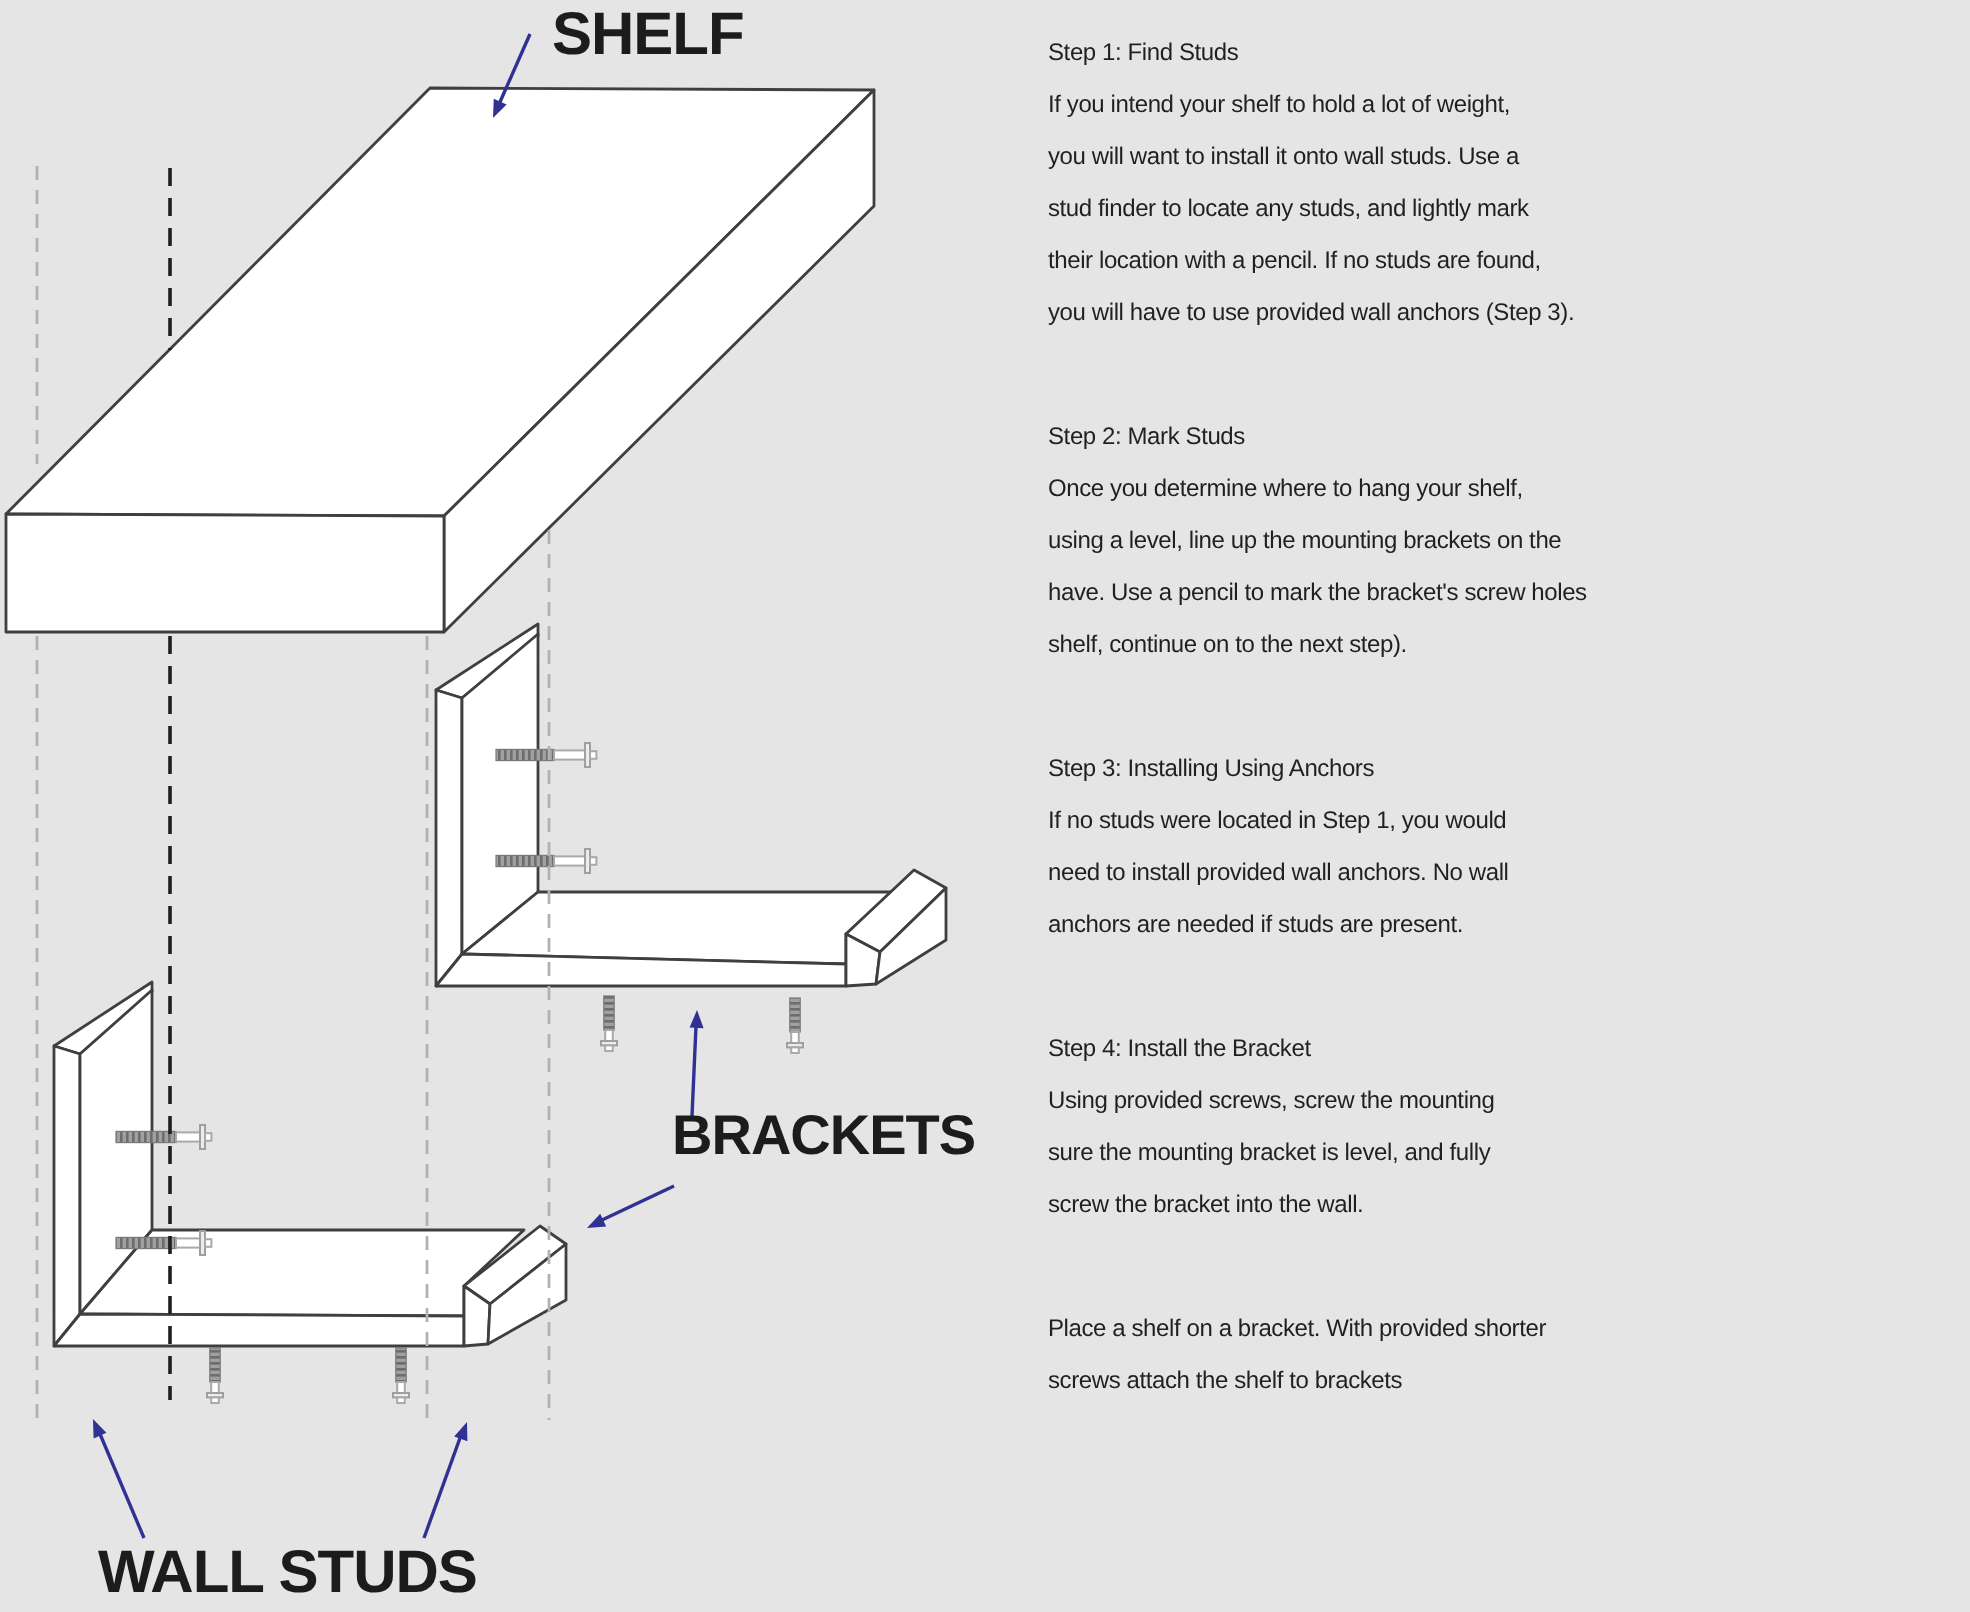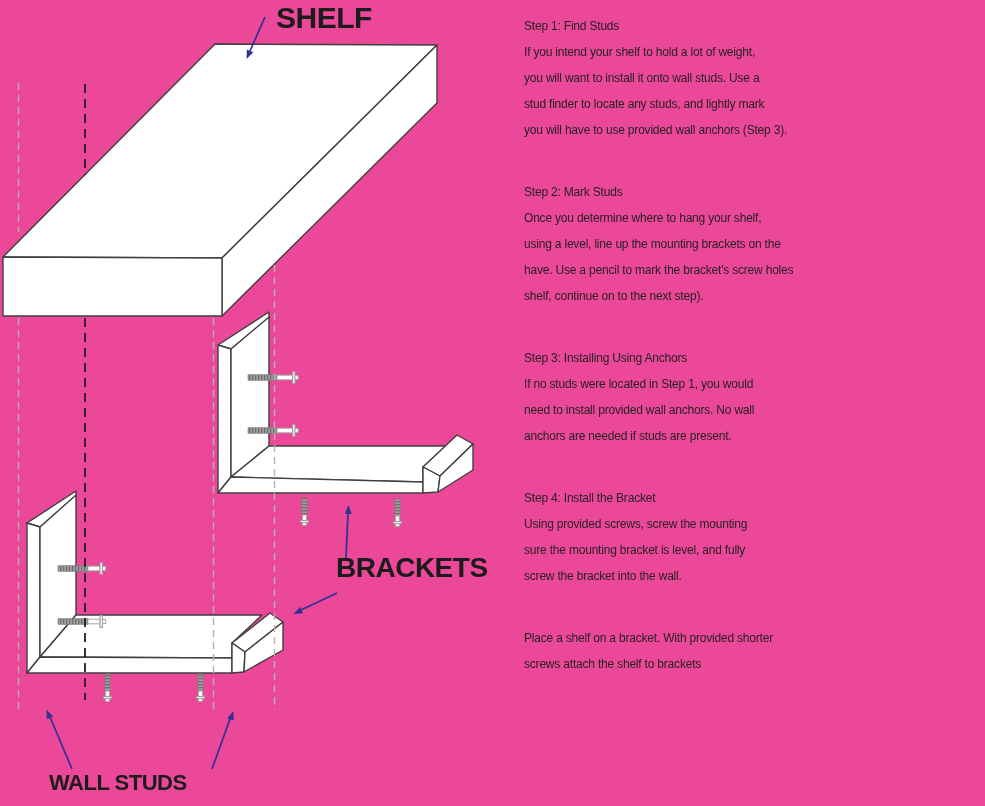--- a/index.html
+++ b/index.html
@@ -1,39 +1,39 @@
 <!DOCTYPE html>
 <html style="--c-arrow: #2f3193; --c-line: #3f3f3f; --c-text: #231f20; --c-dash-gray: #b2b2b2; --c-dash-black: #1e1e1e;"><head>
 <meta charset="utf-8">
 <style>
   :root{
     --c-arrow:#2f3193; --c-line:#3f3f3f; --c-text:#231f20;
     --c-dash-gray:#b2b2b2; --c-dash-black:#1e1e1e;
   }
   html,body{margin:0;padding:0;background:#fff;}
   .canvas{
-    position:relative; width:985px; height:806px; background:#ec4899;
+    position:relative; width:985px; height:806px; background:#e5e5e5;
     overflow:hidden; font-family:"Liberation Sans", sans-serif;
   }
   svg.diagram{position:absolute; left:0; top:0;}
   .ln polygon{fill:#fff; stroke:var(--c-line); stroke-width:1.4; stroke-linejoin:round;}
   .dash-gray line{stroke:var(--c-dash-gray); stroke-width:1.4; stroke-dasharray:7 5;}
   .dash-black line{stroke:var(--c-dash-black); stroke-width:1.8; stroke-dasharray:9 6;}
   .arr line{stroke:var(--c-arrow); stroke-width:1.7;}
   .arr polygon{fill:var(--c-arrow); stroke:none;}
   .screw-dark{stroke:#7a7a7a; stroke-width:.6;}
   .screw-light{fill:#fff; stroke:#a9a9a9; stroke-width:1;}
   .screw-flange{fill:#ececec; stroke:#9f9f9f; stroke-width:1;}
   .dlabel{
     position:absolute; font-weight:600; color:#1c1c1c;
     letter-spacing:-0.5px; line-height:1; white-space:nowrap;
   }
   #lbl-shelf{left:276px; top:3px; font-size:30px;}
   #lbl-brackets{left:336px; top:554px; font-size:28px;}
-  #lbl-wallstuds{left:49px; top:772px; font-size:22px;}
+  #lbl-wallstuds{left:49px; top:772px; font-size:30px;}
   .steps{position:absolute; left:524px; top:13px; width:461px; color:var(--c-text);}
   .step{margin-bottom:36px;}
   .step-title,.step-line{
     font-size:12px; line-height:26px; white-space:nowrap; letter-spacing:-0.2px;
   }
 </style>
 </head>
 <body>
 
 <div class="canvas">
@@ -170,20 +170,21 @@
   <div class="dlabel" id="lbl-shelf">SHELF</div>
   <div class="dlabel" id="lbl-brackets">BRACKETS</div>
   <div class="dlabel" id="lbl-wallstuds">WALL STUDS</div>
 
   <div class="steps" id="steps">
       <div class="step">
         <div class="step-title">Step 1: Find Studs</div>
         <div class="step-line">If you intend your shelf to hold a lot of weight,</div>
         <div class="step-line">you will want to install it onto wall studs. Use a</div>
         <div class="step-line">stud finder to locate any studs, and lightly mark</div>
+        <div class="step-line">their location with a pencil. If no studs are found,</div>
         <div class="step-line">you will have to use provided wall anchors (Step 3).</div>
       </div>
       <div class="step">
         <div class="step-title">Step 2: Mark Studs</div>
         <div class="step-line">Once you determine where to hang your shelf,</div>
         <div class="step-line">using a level, line up the mounting brackets on the</div>
         <div class="step-line">have. Use a pencil to mark the bracket's screw holes</div>
         <div class="step-line">shelf, continue on to the next step).</div>
       </div>
       <div class="step">

